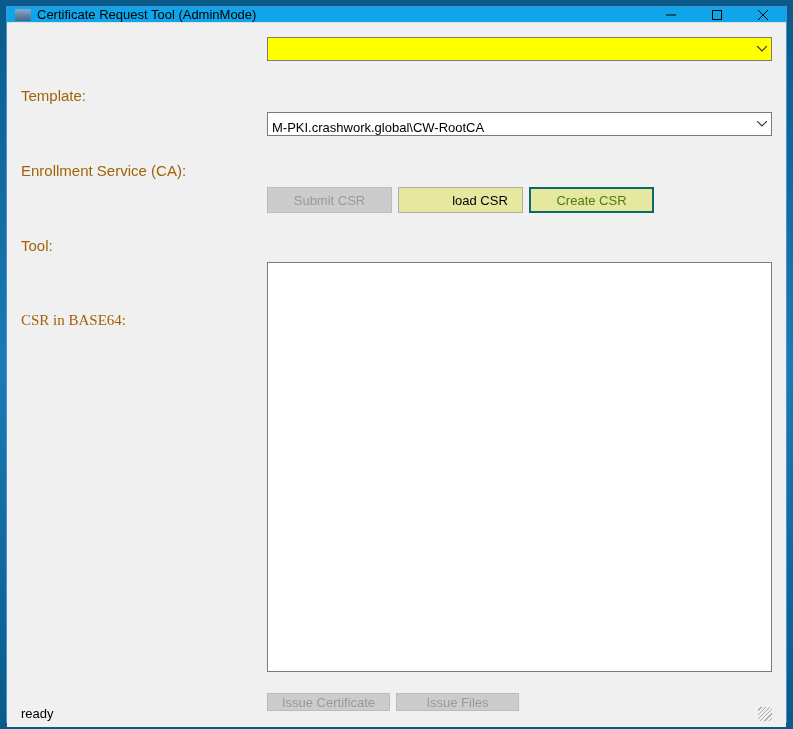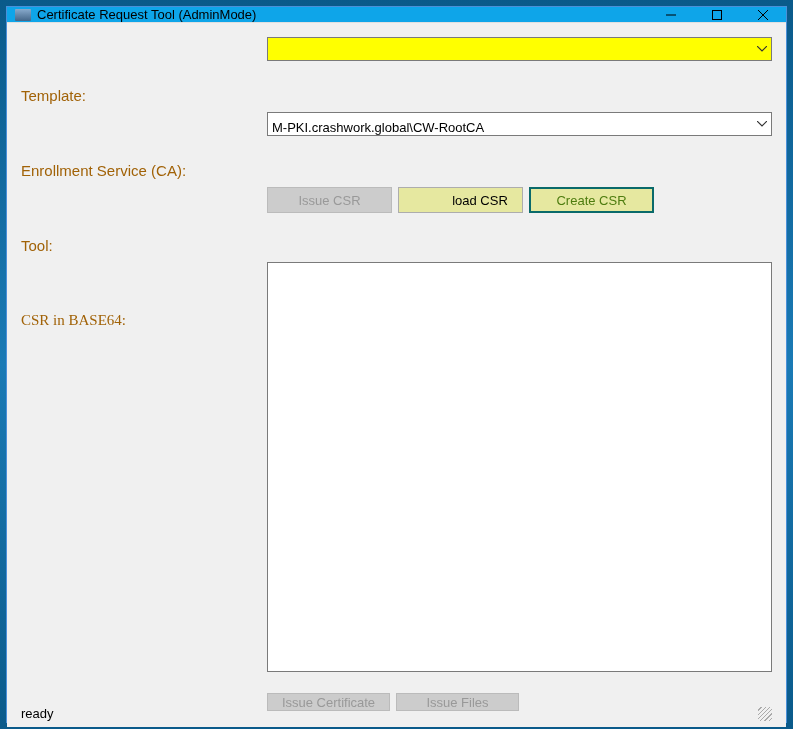--- a/index.html
+++ b/index.html
@@ -216,21 +216,21 @@
     <div class="label">Enrollment Service (CA):</div>
     <div class="dropdown">
       <span>M-PKI.crashwork.global\CW-RootCA</span>
       <svg class="chevron" viewBox="0 0 10 6">
           <path d="M0 0 L5 5 L10 0" fill="none" stroke="#333" stroke-width="1.2"></path>
         </svg>
     </div>
 
     <div class="label">Tool:</div>
     <div class="mode-row">
-      <button class="mode-btn btn-submit" disabled="">Issue CSR</button>
+      <button class="mode-btn btn-submit" disabled="">Submit CSR</button>
       <button class="mode-btn btn-load">load CSR</button>
       <button class="mode-btn btn-create">Create CSR</button>
     </div>
 
     <div class="label csr-label">CSR in BASE64:</div>
     <div class="textarea-wrap">
       <textarea class="csr-textarea" style=""></textarea>
     </div>
 
     <div class="action-row">

